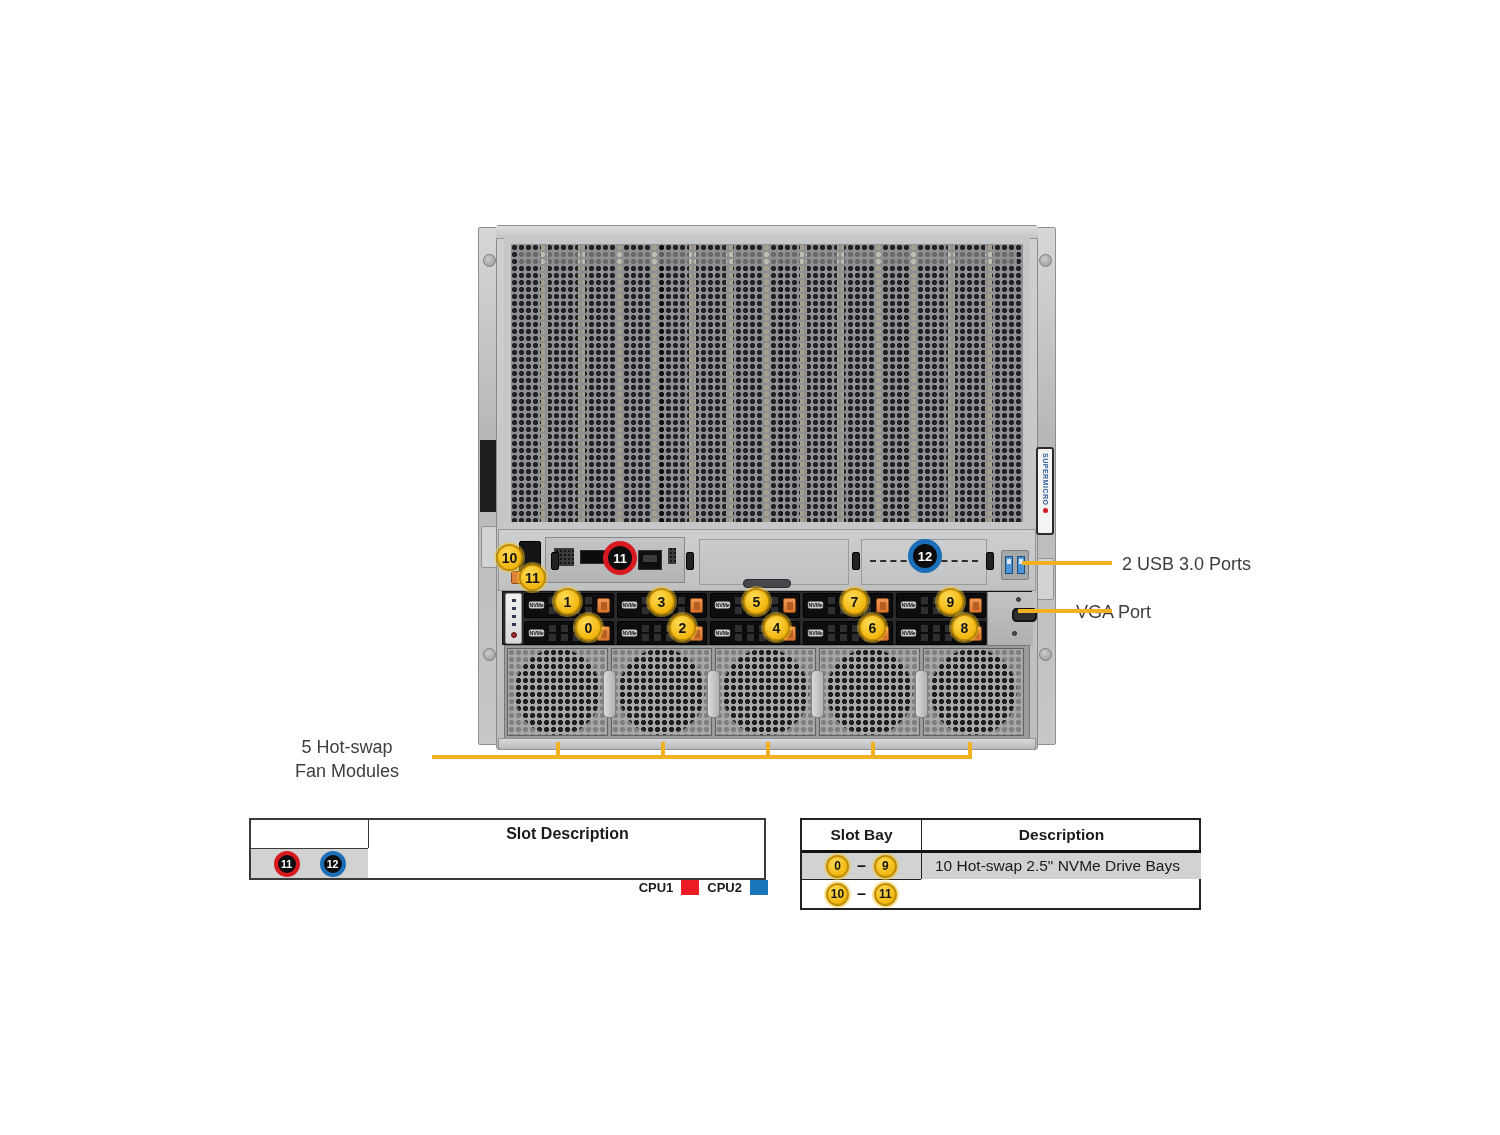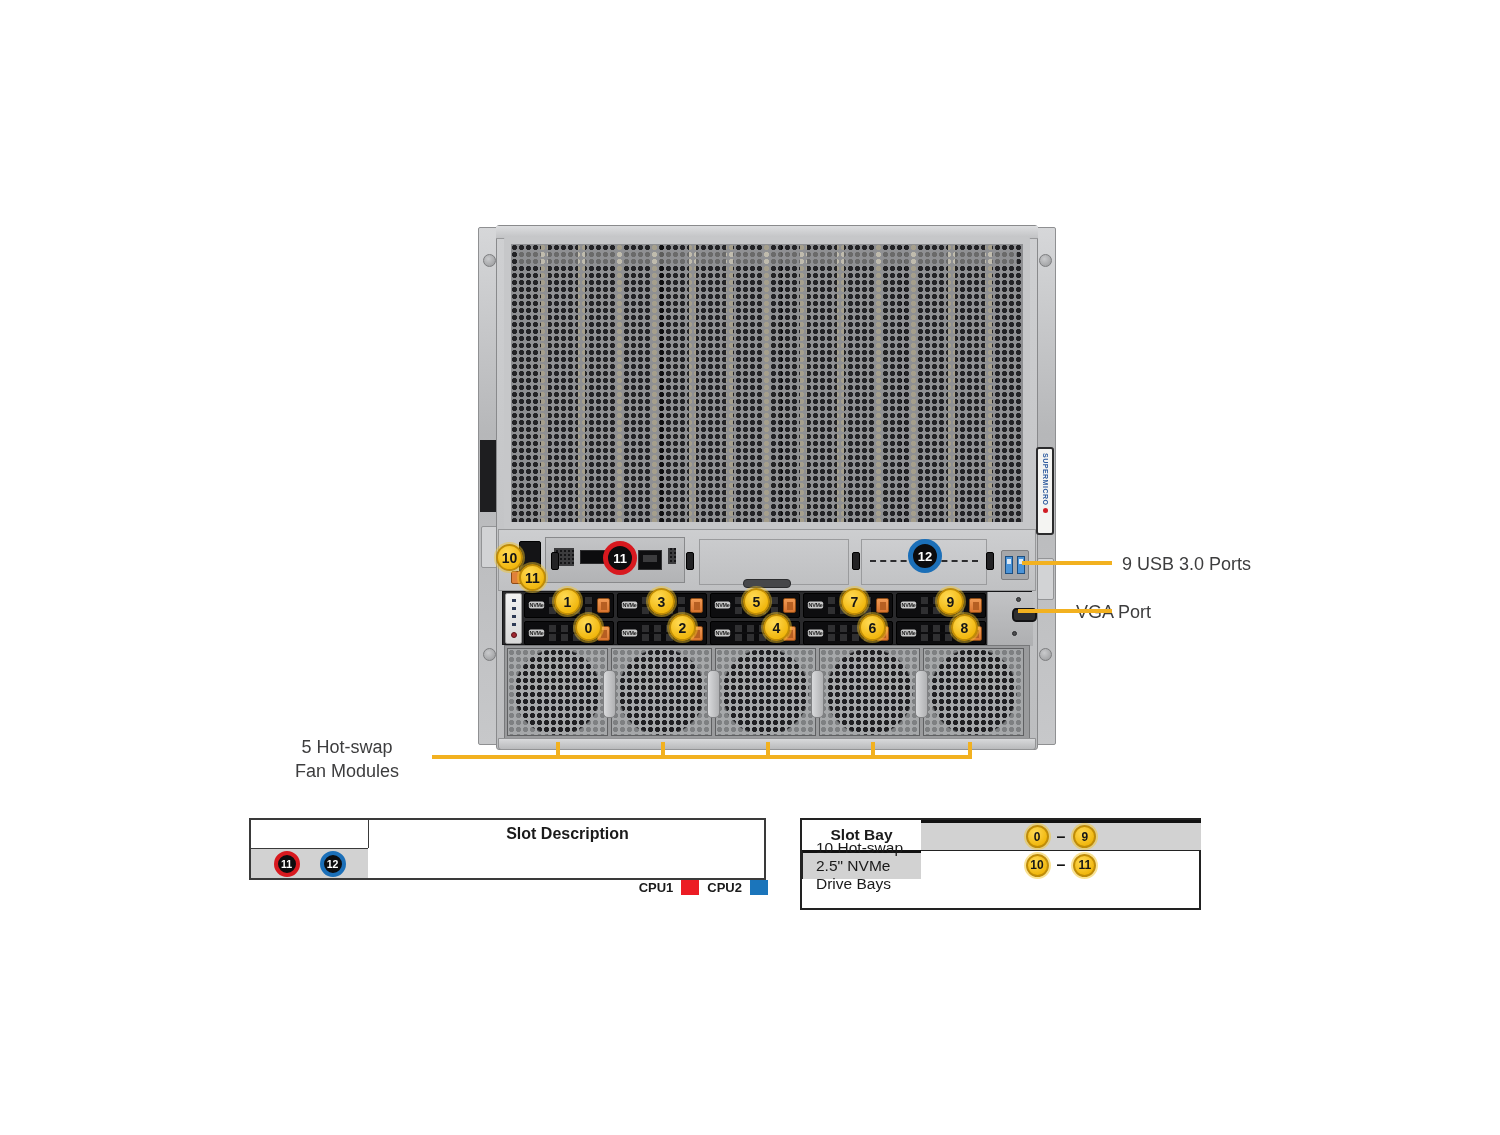--- a/index.html
+++ b/index.html
@@ -319,21 +319,21 @@
       <span class="handle" style="left:98px;"></span>
       <span class="handle" style="left:202px;"></span>
       <span class="handle" style="left:306px;"></span>
       <span class="handle" style="left:410px;"></span>
     </div>
 
     <div class="bottombar"></div>
   </div>
 
   <span class="cline" style="left:1022px; top:561px; width:90px; height:4px;"></span>
-  <span class="clabel" style="left:1122px; top:553px;">9 USB 3.0 Ports</span>
+  <span class="clabel" style="left:1122px; top:553px;">2 USB 3.0 Ports</span>
 
   <span class="cline" style="left:1018px; top:609px; width:94px; height:4px;"></span>
   <span class="clabel" style="left:1076px; top:601px;">VGA Port</span>
 
   <span class="cline" style="left:556px; top:742px; width:4px; height:14px;"></span>
   <span class="cline" style="left:661px; top:742px; width:4px; height:14px;"></span>
   <span class="cline" style="left:766px; top:742px; width:4px; height:14px;"></span>
   <span class="cline" style="left:871px; top:742px; width:4px; height:14px;"></span>
   <span class="cline" style="left:968px; top:742px; width:4px; height:17px;"></span>
   <span class="cline" style="left:432px; top:755px; width:540px; height:4px;"></span>
@@ -354,20 +354,21 @@
 
   <div class="legend">
     <span class="legend-label">CPU1</span>
     <span class="swatch red"></span>
     <span class="legend-label">CPU2</span>
     <span class="swatch blue"></span>
   </div>
 
   <div class="tbl drive-tbl">
     <div class="cell hdr first-col first-row">Slot Bay</div>
+    <div class="cell hdr first-row">Description</div>
 
     <div class="cell first-col gray badge-pair under-hdr">
       <span class="badge-y tbl-y">0</span>
       <span class="dash">–</span>
       <span class="badge-y tbl-y">9</span>
     </div>
     <div class="cell gray desc-cell under-hdr">10 Hot-swap 2.5" NVMe Drive Bays</div>
 
     <div class="cell first-col badge-pair">
       <span class="badge-y tbl-y">10</span>

